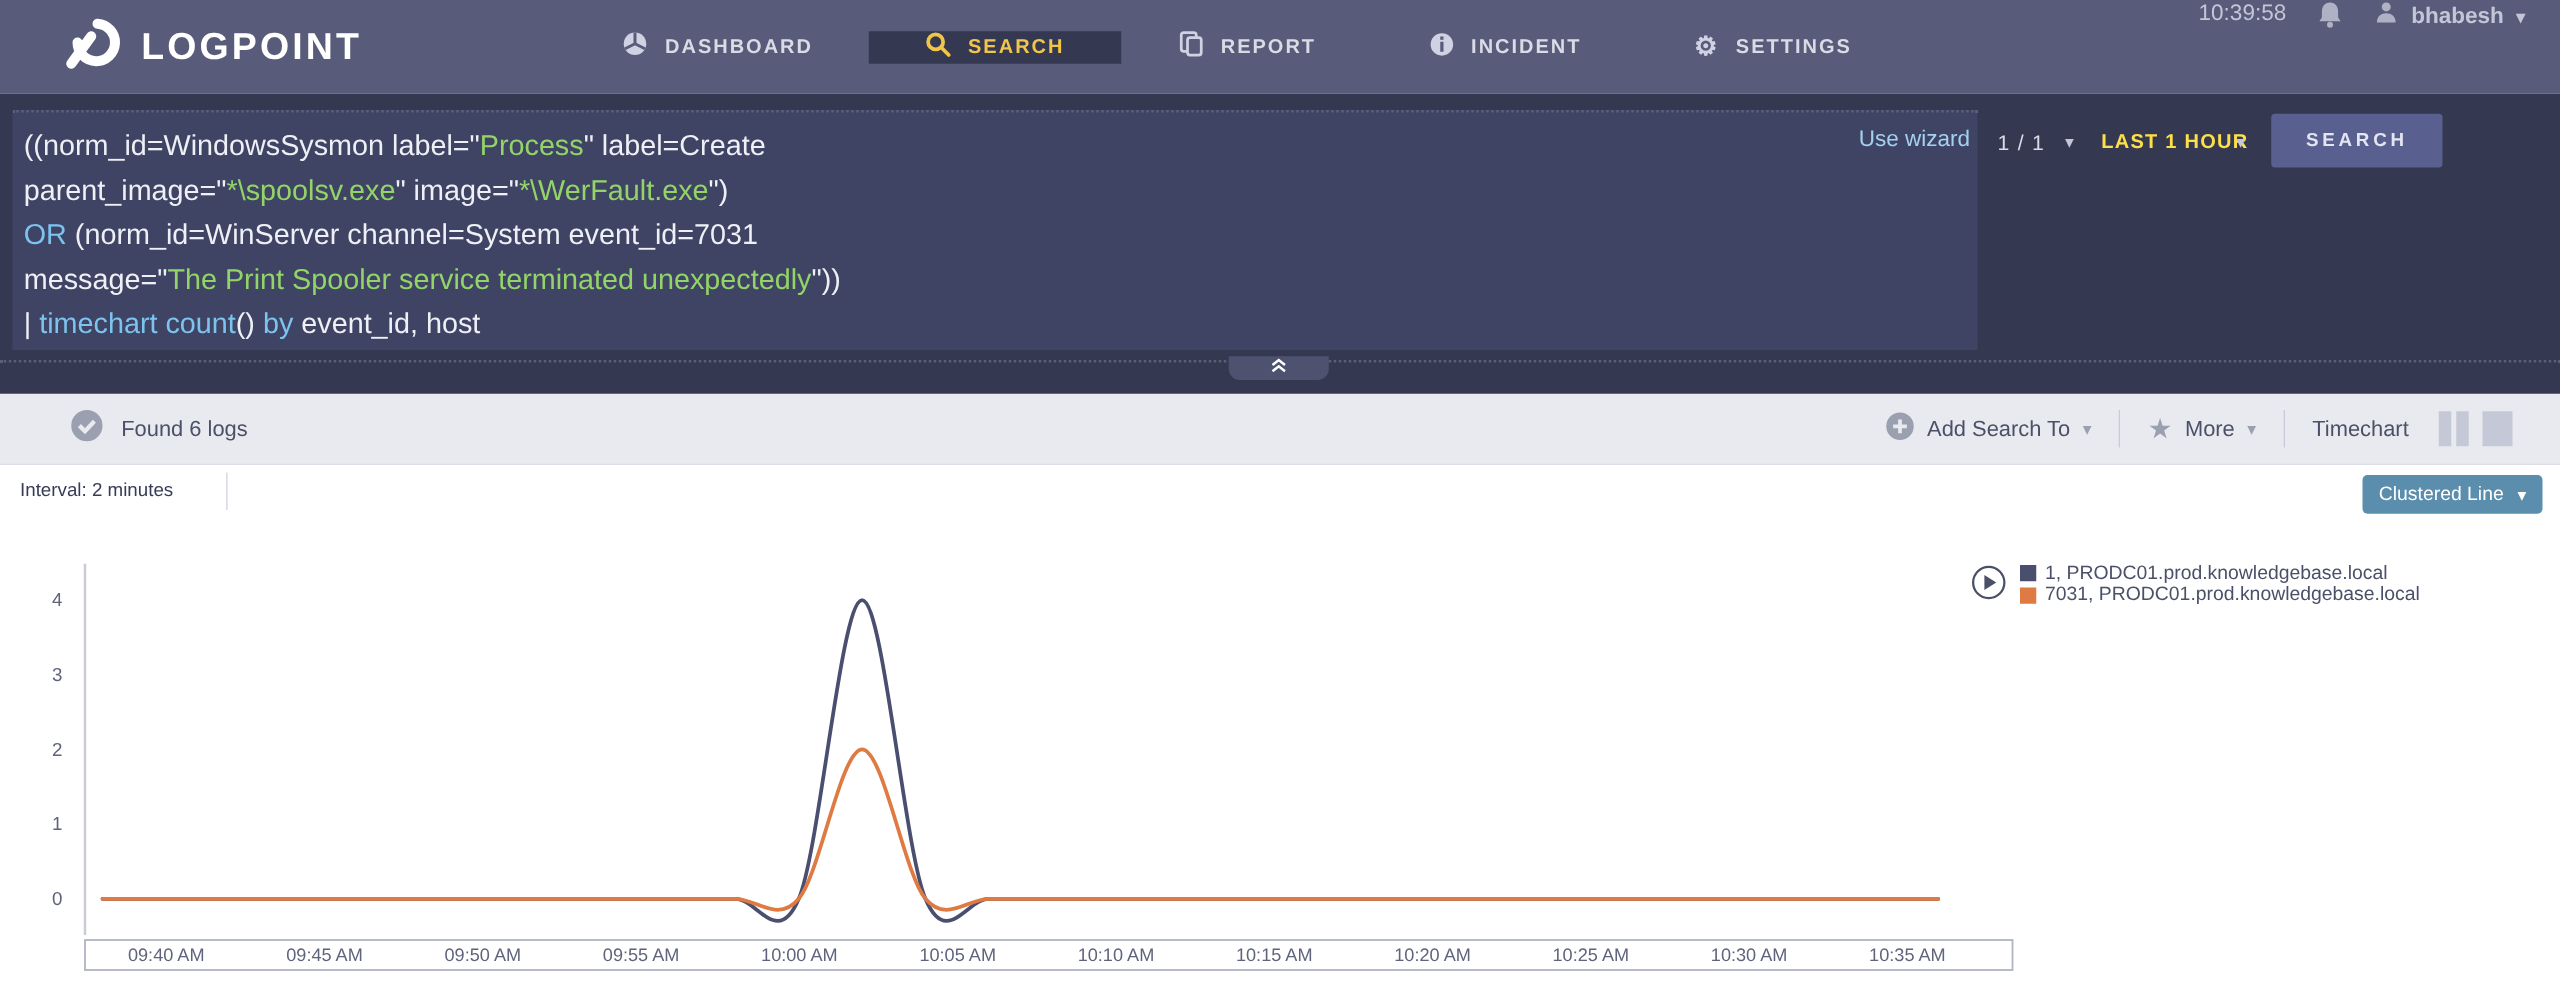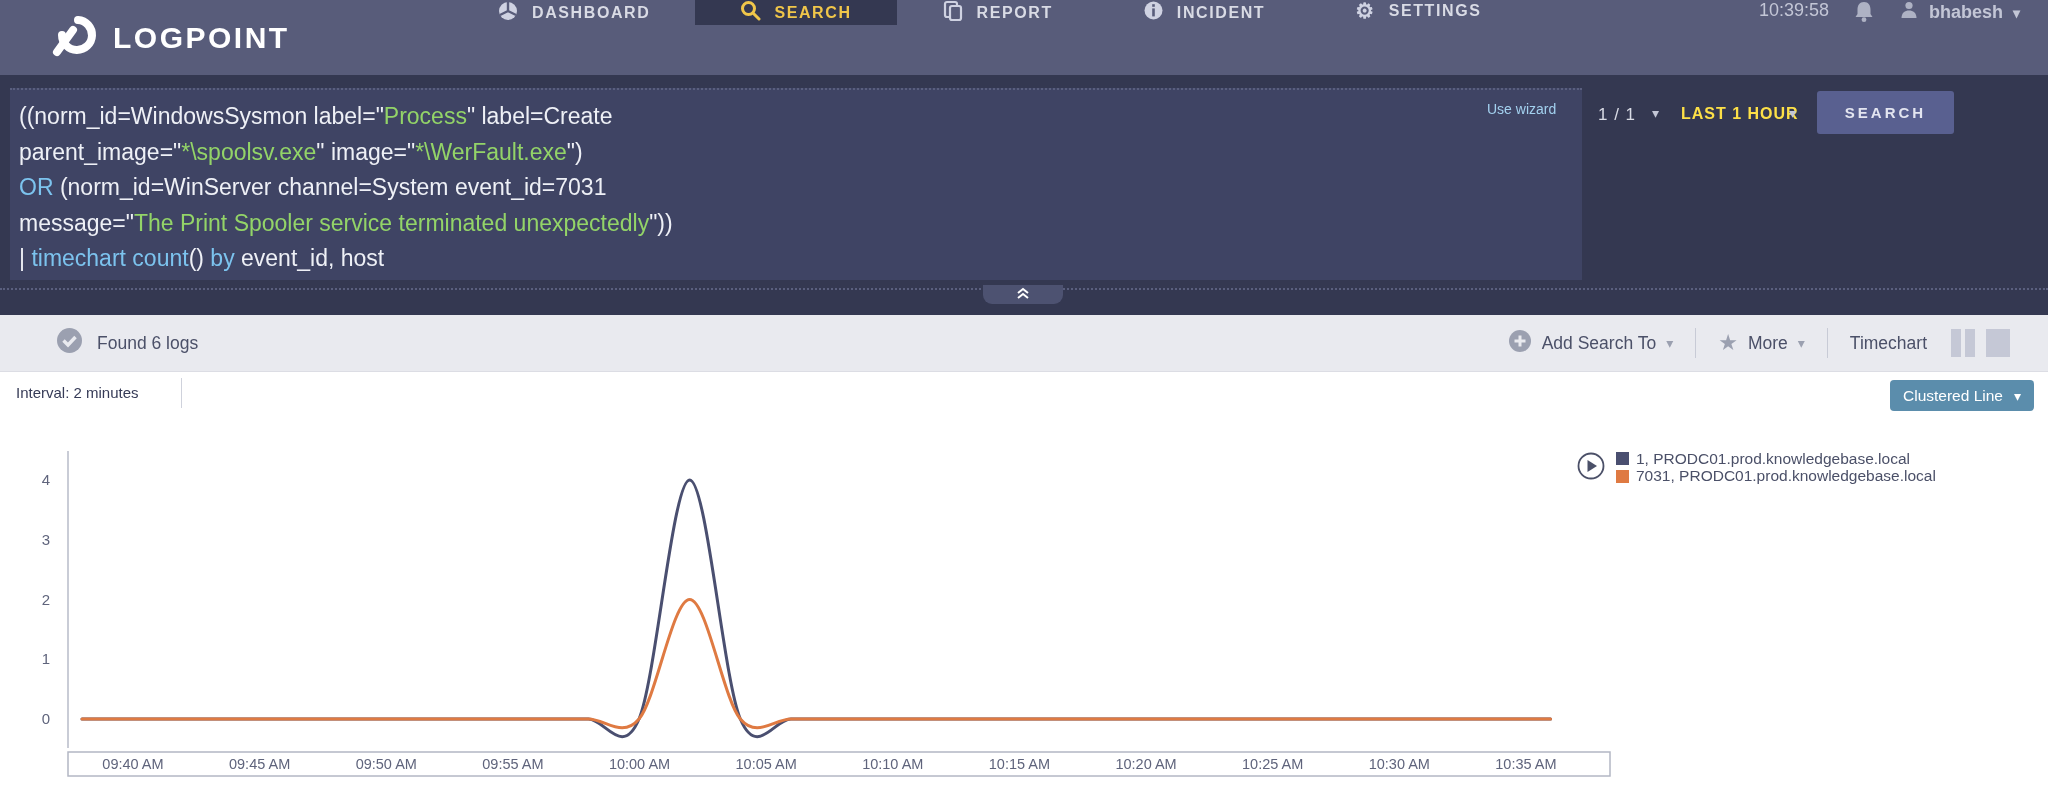--- a/index.html
+++ b/index.html
@@ -5,35 +5,35 @@
   * { box-sizing: border-box; margin: 0; padding: 0; }
   html,body { width:2048px; height:805px; }
   body {
     font-family: "Liberation Sans", sans-serif;
     background:#ffffff; overflow:hidden; position:relative;
   }
   
   .topnav { display:flex; align-items:stretch; height:75px; background:#585c7a; }
   .brand { display:flex; align-items:center; gap:16px; padding-left:45px; width:452px; }
   .brand-text { color:#ffffff; font-size:30px; font-weight:bold; letter-spacing:2.5px; }
-  .nav-items { display:flex; align-items:flex-start; }
+  .nav-items { display:flex; align-items:center; }
   .nav-item { display:flex; align-items:center; gap:13px; padding:0 45px; cursor:pointer;
               font-size:16px; font-weight:bold; letter-spacing:1.6px; color:#d9dbe5; }
   .nav-item.active { background:#343851; color:#f0c64a; }
   .nav-right { margin-left:auto; display:flex; align-items:flex-start; gap:24px; padding-right:28px; }
   .clock { color:#c3c6d6; font-size:18px; }
   .user { display:flex; align-items:center; gap:10px; color:#c3c6d6; font-size:18px; font-weight:bold; }
   .caret { font-size:14px; color:#c3c6d6; line-height:1; }
   
   .query-panel { position:relative; height:240px; background:#343851; }
   .query-box { position:absolute; left:10px; top:13px; width:1572px; height:192px;
                background:#3f4464; border-top:2px dotted #5a5f7e; padding:9px 0 0 9px; cursor:text; }
   .qline { font-size:23px; line-height:35.5px; color:#eef0f6; white-space:pre; }
   .q-w { color:#eef0f6; } .q-g { color:#93d468; } .q-b { color:#7cc3ee; }
-  .use-wizard { position:absolute; left:1487px; top:26px; color:#a3d1ef; font-size:14px; cursor:pointer; }
+  .use-wizard { position:absolute; left:1487px; top:26px; color:#a3d1ef; font-size:18px; cursor:pointer; }
   .pagination { position:absolute; left:1598px; top:30px; color:#d9dbe5; font-size:17px; letter-spacing:1px; }
   .pg-caret { position:absolute; left:1652px; top:31px; }
   .time-range { position:absolute; left:1681px; top:30px; color:#fde047; font-size:16px; font-weight:bold; letter-spacing:1px; cursor:pointer; }
   .tr-caret { position:absolute; left:1789px; top:31px; }
   .search-btn { position:absolute; left:1817px; top:16px; width:137px; height:43px;
                 background:#596090; border:none; border-radius:3px; color:#e3e5f0;
                 font-family:inherit; font-size:15px; font-weight:bold; letter-spacing:3px; cursor:pointer; }
   .collapse-line { position:absolute; top:213px; left:0; right:0; border-top:2px dotted #5a5f7e; }
   .collapse-tab { position:absolute; top:210px; left:983px; width:80px; height:19px; background:#4d5271;
                   border-radius:0 0 9px 9px; display:flex; align-items:center; justify-content:center; cursor:pointer; }

